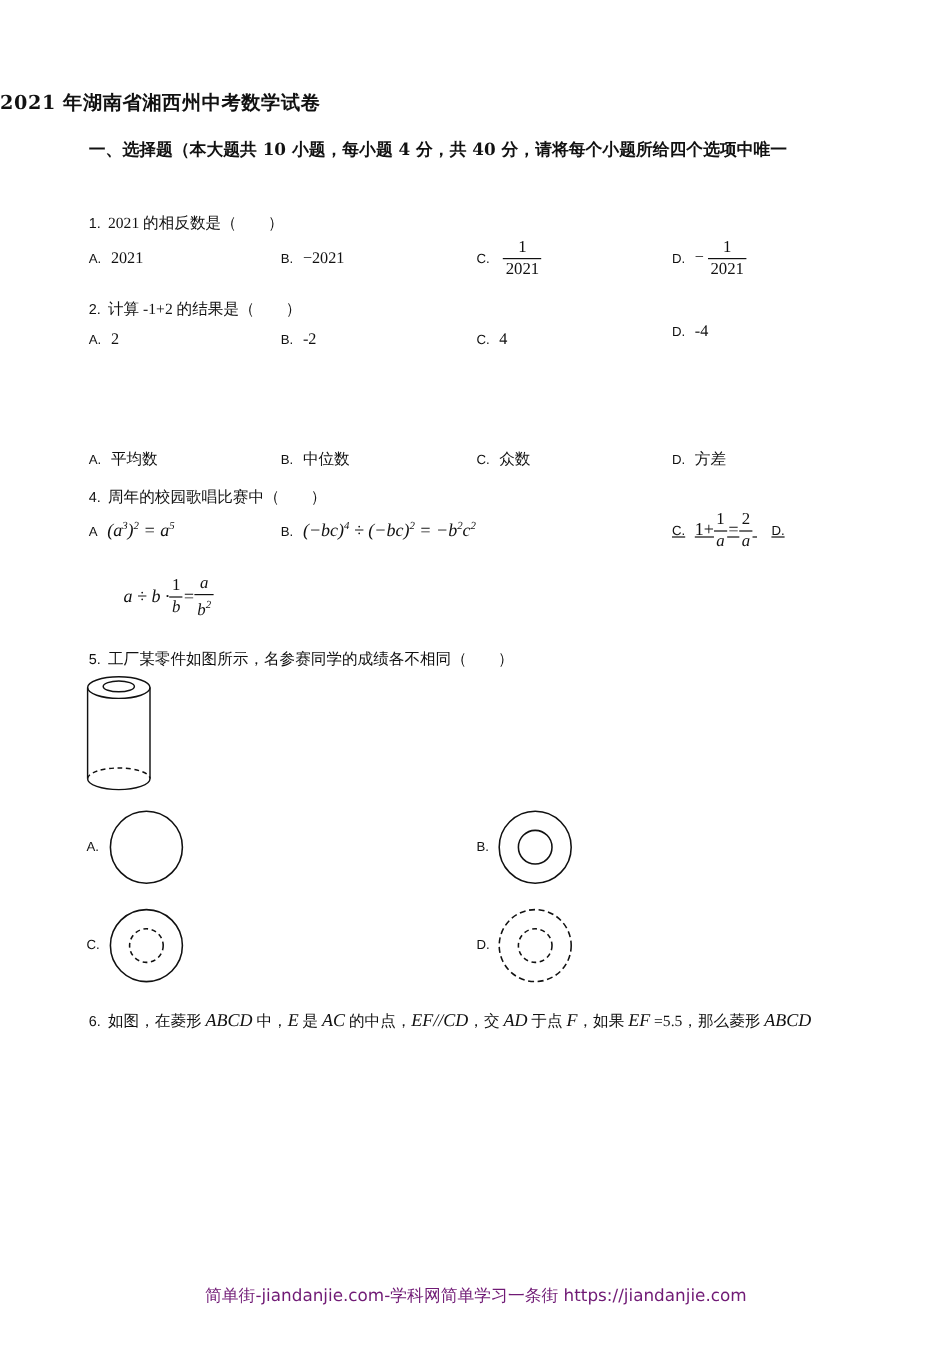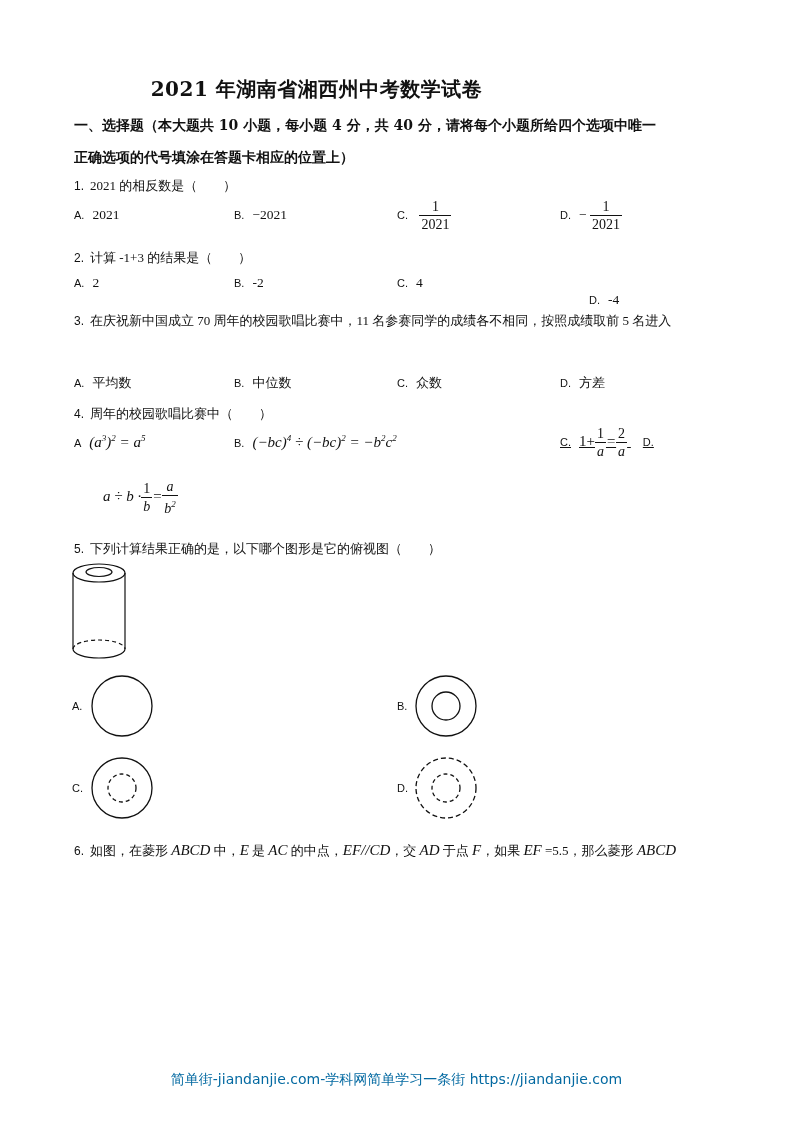--- a/index.html
+++ b/index.html
@@ -1,42 +1,41 @@
 <!DOCTYPE html>
 <html><head>
 <meta charset="utf-8">
 <style>
   html, body { margin:0; padding:0; background:#ffffff; }
   body { width:793px; height:1122px; position:relative; overflow:hidden; color:#111; font-family:"DejaVu Serif", serif; }
   .abs { position:absolute; }
-  .title { left:0; width:633px; top:76px; text-align:center; font-size:20px; font-weight:bold; font-family:"DejaVu Serif", serif; letter-spacing:0.5px; }
+  .title { left:0; width:633px; top:76px; text-align:left; font-size:16px; font-weight:bold; font-family:"DejaVu Serif", serif; letter-spacing:0.5px; }
   .section { left:74px; top:109px; width:660px; font-size:14px; font-weight:bold; line-height:32px; }
   .q { font-size:13px; line-height:28px; }
   .qnum { font-family:"Liberation Sans", sans-serif; font-size:12px; margin-right:6px; }
   .opt-label { font-family:"Liberation Sans", sans-serif; font-size:11px; margin-right:8px; }
   .opt { font-size:13.5px; font-family:"Liberation Serif", serif; }
   .serif { font-family:"Liberation Serif", serif; }
   .math { font-family:"Liberation Serif", serif; font-style:italic; font-size:15px; }
   .frac { display:inline-flex; flex-direction:column; align-items:center; vertical-align:middle; line-height:17px; font-family:"Liberation Serif", serif; font-size:14px; }
   .frac .num { padding:0 2px; }
   .frac .den { border-top:1px solid #111; padding:0 2px; }
   .frac.it { font-style:italic; }
   sup { font-size:9px; }
-  .footer { left:0; width:793px; top:1071px; text-align:center; font-family:"DejaVu Sans", sans-serif; font-size:14px; color:#0369a1; }
+  .footer { left:0; width:793px; top:1071px; text-align:center; font-family:"DejaVu Sans", sans-serif; font-size:14px; color:#701a75; }
   .q3 { left:74px; top:305px; width:650px; line-height:31px; }
   .q6 { left:74px; top:835px; width:660px; line-height:31px; }
 </style>
 </head>
 <body>
 
 <div class="abs title">2021 年湖南省湘西州中考数学试卷</div>
 
 <div class="abs section">
   <div>一、选择题（本大题共 10 小题，每小题 4 分，共 40 分，请将每个小题所给四个选项中唯一</div>
-  <div>正确选项的代号填涂在答题卡相应的位置上）</div>
 </div>
 
 <div class="abs q" style="left:74px; top:172px;">
   <span class="qnum">1.</span><span class="serif">2021 的相反数是（　　）</span>
 </div>
 <div class="abs opt" style="left:74px; top:207px;">
   <span class="opt-label">A.</span><span>2021</span>
 </div>
 <div class="abs opt" style="left:234px; top:207px;">
   <span class="opt-label">B.</span><span>−2021</span>
@@ -50,29 +49,28 @@
 </div>
 <div class="abs opt" style="left:560px; top:198px;">
   <span class="opt-label">D.</span><span>−</span>
   <span class="frac">
       <span class="num">1</span>
       <span class="den">2021</span>
     </span>
 </div>
 
 <div class="abs q" style="left:74px; top:244px;">
-  <span class="qnum">2.</span><span class="serif">计算 -1+3 的结果是（　　）</span>
+  <span class="qnum">2.</span><span class="serif">计算 -1+2 的结果是（　　）</span>
 </div>
 <div class="abs opt" style="left:74px; top:275px;"><span class="opt-label">A.</span><span>2</span></div>
 <div class="abs opt" style="left:234px; top:275px;"><span class="opt-label">B.</span><span>-2</span></div>
 <div class="abs opt" style="left:397px; top:275px;"><span class="opt-label">C.</span><span>4</span></div>
-<div class="abs opt" style="left:560px; top:292px;margin-left:29px;"><span class="opt-label">D.</span><span>-4</span></div>
+<div class="abs opt" style="left:560px; top:268px;"><span class="opt-label">D.</span><span>-4</span></div>
 
 <div class="abs q q3">
-  <div><span class="qnum">3.</span><span class="serif">在庆祝新中国成立 70 周年的校园歌唱比赛中，11 名参赛同学的成绩各不相同，按照成绩取前 5 名进入</span></div>
 </div>
 <div class="abs q" style="left:74px; top:369px;"><span class="opt-label">A.</span><span class="serif">平均数</span></div>
 <div class="abs q" style="left:234px; top:369px;"><span class="opt-label">B.</span><span class="serif">中位数</span></div>
 <div class="abs q" style="left:397px; top:369px;"><span class="opt-label">C.</span><span class="serif">众数</span></div>
 <div class="abs q" style="left:560px; top:369px;text-align:right;"><span class="opt-label">D.</span><span class="serif">方差</span></div>
 
 <div class="abs q" style="left:74px; top:400px;">
   <span class="qnum">4.</span><span class="serif">周年的校园歌唱比赛中（　　）</span>
 </div>
 <div class="abs math" style="left:74px; top:433px;">
@@ -95,21 +93,21 @@
   <span>a ÷ b ·</span><span class="frac it">
       <span class="num" style="font-style:normal;">1</span>
       <span class="den">b</span>
     </span><span>=</span><span class="frac it">
       <span class="num">a</span>
       <span class="den"><span>b</span><sup>2</sup></span>
     </span>
 </div>
 
 <div class="abs q" style="left:74px; top:535px;">
-  <span class="qnum">5.</span><span class="serif">下列计算结果正确的是，以下哪个图形是它的俯视图（　　）</span>
+  <span class="qnum">5.</span><span class="serif">工厂某零件如图所示，名参赛同学的成绩各不相同（　　）</span>
 </div>
 <svg class="abs" style="left:70px; top:560px;" width="60" height="104">
   <ellipse cx="29" cy="13" rx="26" ry="9" fill="none" stroke="#111" stroke-width="1.2"></ellipse>
   <ellipse cx="29" cy="12" rx="13" ry="4.5" fill="none" stroke="#111" stroke-width="1.2"></ellipse>
   <line x1="3" y1="13" x2="3" y2="89" stroke="#111" stroke-width="1.2"></line>
   <line x1="55" y1="13" x2="55" y2="89" stroke="#111" stroke-width="1.2"></line>
   <path d="M3 89 A26 9 0 0 0 55 89" fill="none" stroke="#111" stroke-width="1.2"></path>
   <path d="M3 89 A26 9 0 0 1 55 89" fill="none" stroke="#111" stroke-width="1.2" stroke-dasharray="4,3"></path>
 </svg>
 

